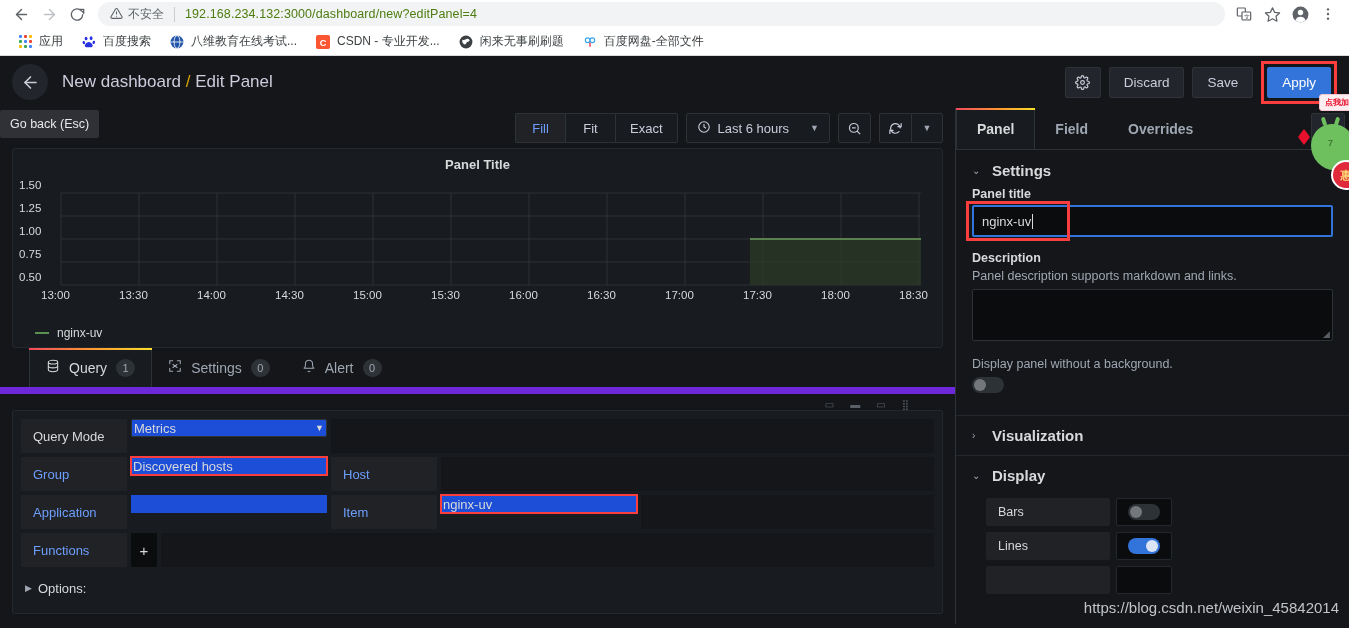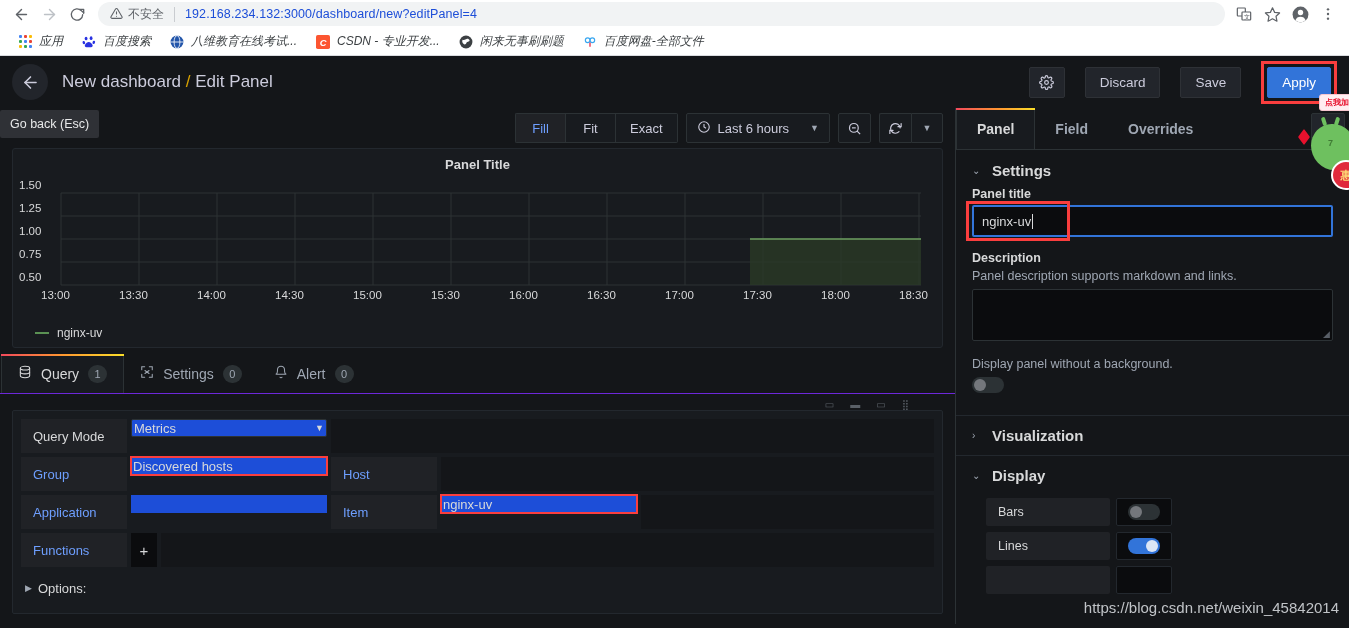--- a/index.html
+++ b/index.html
@@ -26,55 +26,54 @@
   .nav-btn.disabled { color: #bdc1c6; }
   .omnibox {
     flex: 1; height: 24px; margin-left: 6px; margin-right: 4px;
     background: #f1f3f4; border-radius: 12px;
     display: flex; align-items: center; padding: 0 12px; gap: 5px;
     font-size: 12.5px; color: #202124;
   }
   .warn-tri { color: #5f6368; font-size: 11px; }
   .insecure-text { color: #5f6368; font-size: 12px; }
   .omni-divider { width: 1px; height: 15px; background: #c9ccd0; margin: 0 5px; }
-  .omni-url { color: #1d4ed8; font-size: 12.5px; letter-spacing: .1px; }
+  .omni-url { color: #4d7c0f; font-size: 12.5px; letter-spacing: .1px; }
   .chrome-icon {
     width: 26px; height: 26px; display: flex;
     align-items: center; justify-content: center;
     color: #5f6368;
   }
   .bookmarks-bar {
     height: 28px; display: flex; align-items: center;
     padding: 0 8px; gap: 0px;
     background: #ffffff; border-bottom: 1px solid #dadce0;
   }
   .bm {
     display: flex; align-items: center; gap: 6px;
     padding: 3px 9px; font-size: 12px; color: #3c4043;
     white-space: nowrap;
-    font-style: italic;
   }
   .bm-ico { width: 16px; height: 16px; display: flex; align-items: center; justify-content: center; flex: 0 0 16px; }
   .apps-grid { display: grid; grid-template-columns: repeat(3,3px); grid-template-rows: repeat(3,3px); gap: 2px; }
   .apps-grid i { display: block; width: 3px; height: 3px; border-radius: 1px; }
 
   
   .app { position: relative; height: 568px; background: #141619; display: flex; flex-direction: column; }
   .app-header {
     height: 52px; display: flex; align-items: center;
     padding: 0 12px; background: #141619;
   }
   .back-circle {
     width: 36px; height: 36px; border-radius: 50%;
     background: #22252b; display: flex; align-items: center; justify-content: center;
     color: #ccccdc; font-size: 19px; margin-right: 14px;
   }
   .crumbs { font-size: 17px; color: #ccccdc; }
   .crumbs .sep { color: #d8a200; }
-  .hdr-right { margin-left: auto; display: flex; align-items: center; gap: 20px; }
+  .hdr-right { margin-left: auto; display: flex; align-items: center; gap: 8px; }
   .hbtn {
     height: 31px; padding: 0 14px; border-radius: 2px;
     background: #22252b; border: 1px solid #2e3136;
     color: #ccccdc; font-size: 13.5px; display: flex; align-items: center; justify-content: center;
   }
   .hbtn.icon-only { width: 36px; padding: 0; font-size: 15px; }
   .hbtn.primary { background: #3274d9; border-color: #3274d9; color: #fff; }
   .apply-wrap { position: relative; padding: 3px; border: 3px solid #fa3e3e; }
 
   
@@ -121,21 +120,21 @@
   .panel {
     background: #181b1f; border: 1px solid #23282e; border-radius: 3px;
     height: 200px; display: flex; flex-direction: column;
   }
   .panel-title { text-align: center; font-size: 13px; color: #d8d9da; font-weight: 600; padding: 8px 0 2px; }
   .graph-area { flex: 1; position: relative; }
   .legend-row { padding: 4px 0 8px 22px; display: flex; align-items: center; gap: 8px; font-size: 12px; color: #d8d9da; }
   .legend-dash { width: 14px; height: 2px; background: #5a9153; display: inline-block; }
 
   
-  .qtabs { display: flex; align-items: flex-end; padding-left: 1px; height: 40px; border-bottom: 1px solid #6d28d9; }
+  .qtabs { display: flex; align-items: flex-end; padding-left: 29px; height: 40px; border-bottom: 7px solid #6d28d9; }
   .qtab {
     height: 39px; display: flex; align-items: center; gap: 9px;
     padding: 0 16px; font-size: 14px; color: #9fa7b3; position: relative;
   }
   .qtab.active { color: #d8d9da; background: #181b1f; border-left: 1px solid #2c3235; border-right: 1px solid #2c3235; }
   .qtab.active::before {
     content: ''; position: absolute; left: -1px; right: -1px; top: 0; height: 2px;
     background: linear-gradient(90deg, #f2495c 0%, #ff9830 50%, #fade2a 100%);
   }
   .qtab .badge {

